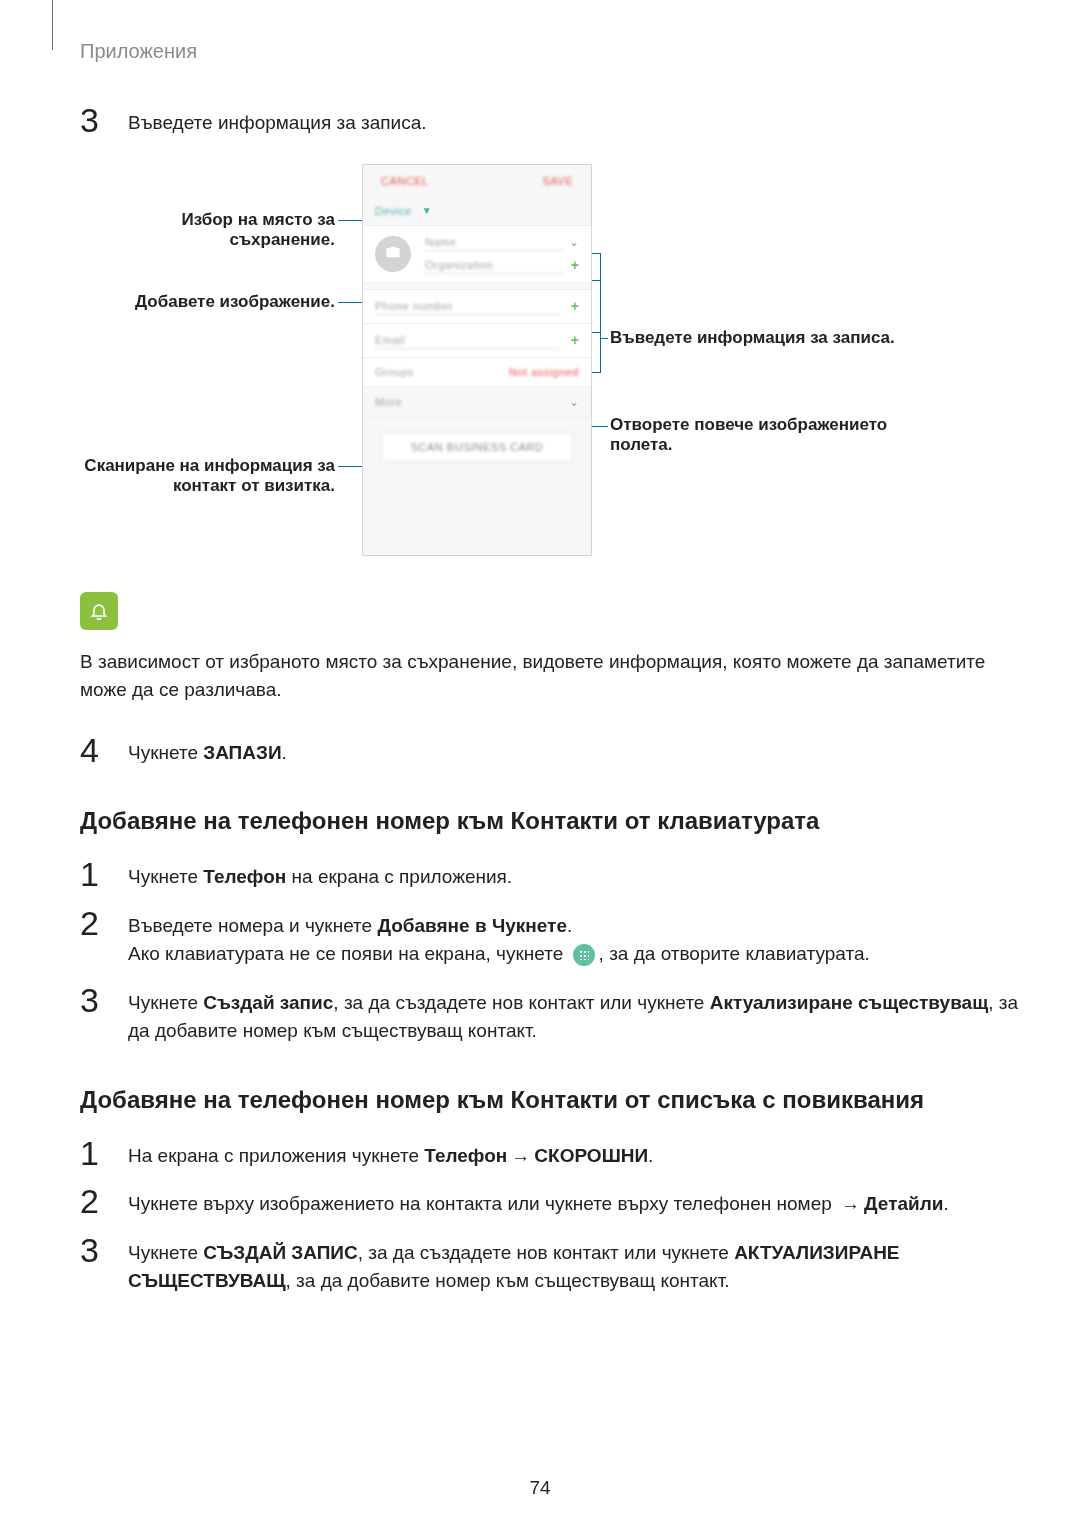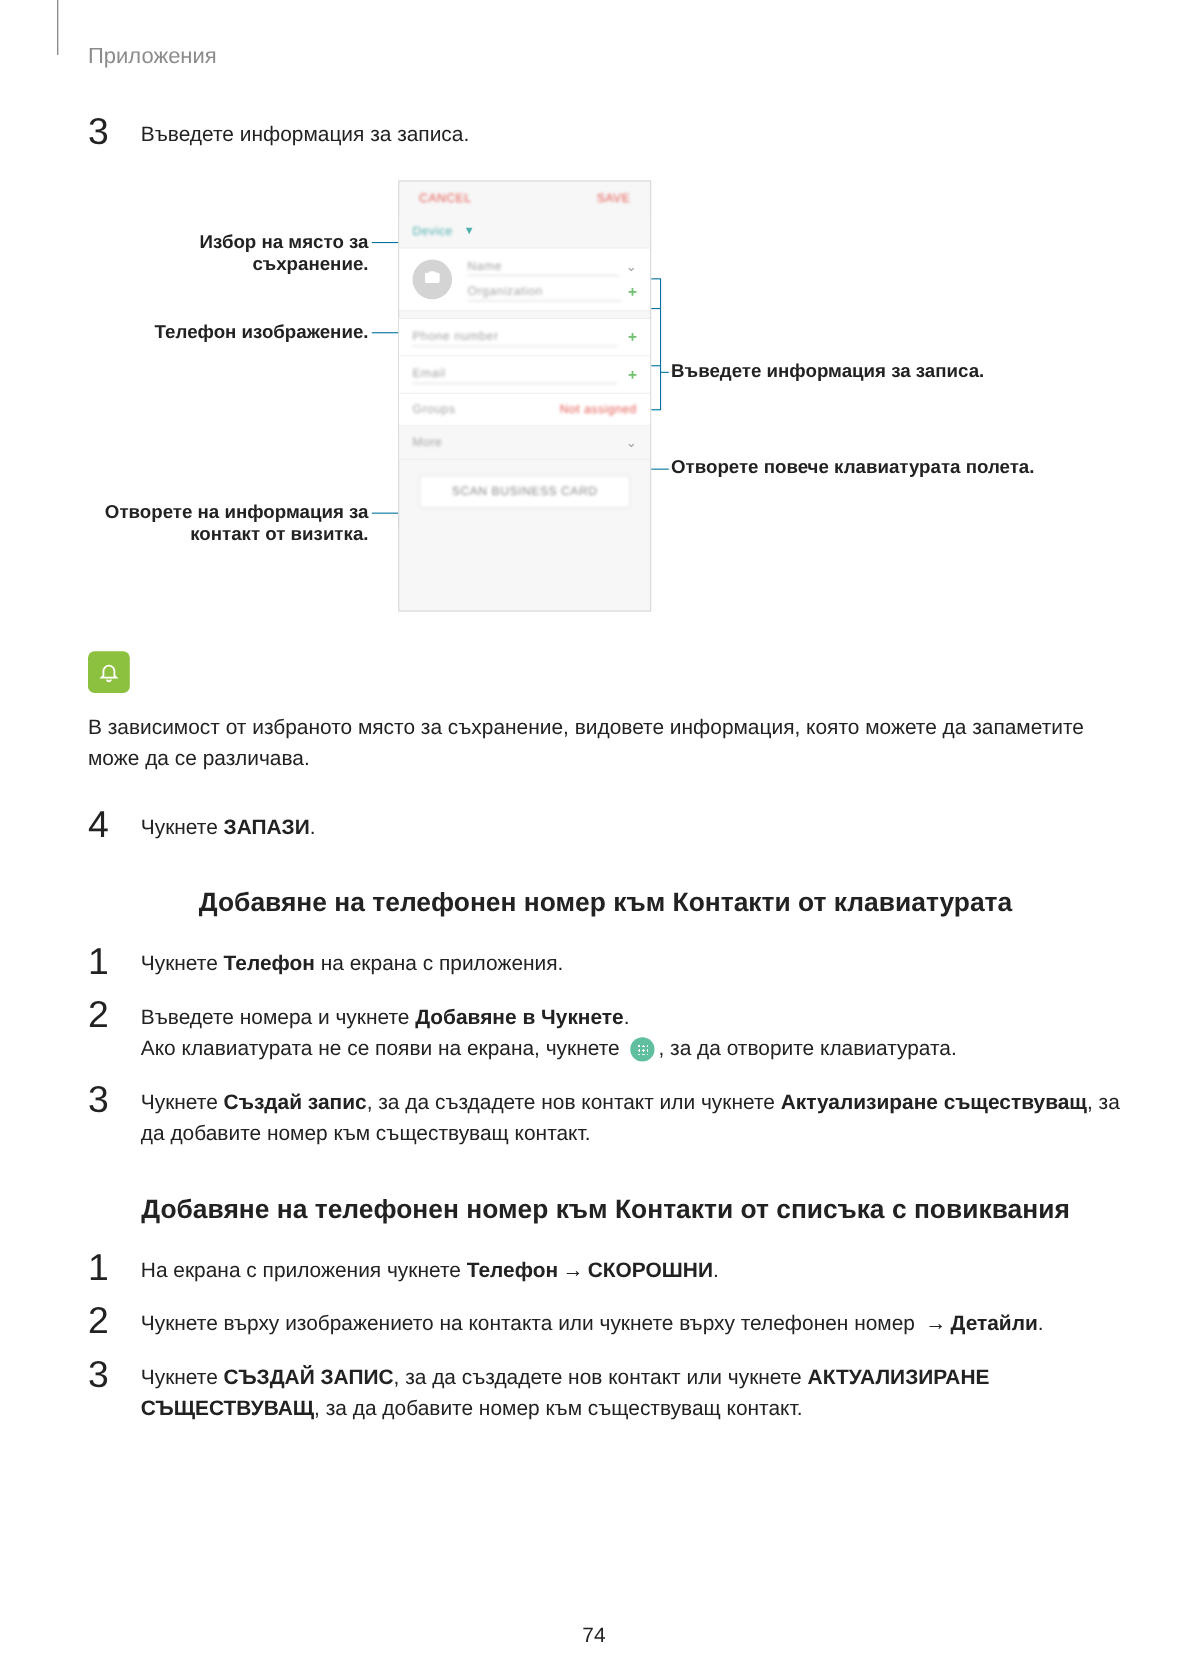--- a/index.html
+++ b/index.html
@@ -49,21 +49,20 @@
     font-size: 19px;
     line-height: 1.5;
     padding-top: 6px;
   }
   .num-body b { font-weight: 700; margin-top: 39px; }
   .section-h {
     font-size: 24px;
     font-weight: 700;
     margin-top: 40px;
     margin-bottom: 22px;
-    text-align: center;
   }
   
   .diagram-wrap {
     position: relative;
     height: 400px;
     margin: 24px 0 30px 0;
   }
   .phone {
     position: absolute;
     left: 282px;
@@ -221,25 +220,25 @@
   <div class="section-label">Приложения</div>
 
   <div class="num-row">
     <div class="num">3</div>
     <div class="num-body">Въведете информация за записа.</div>
   </div>
 
   <div class="diagram-wrap">
 
     <div class="callout left" style="left:0; top:48px; width:255px;">Избор на място за съхранение.</div>
-    <div class="callout left" style="left:0; top:130px; width:255px;">Телефон изображение.</div>
-    <div class="callout left" style="left:0; top:294px; width:255px;">Отворете на информация за контакт от визитка.</div>
+    <div class="callout left" style="left:0; top:130px; width:255px;">Добавете изображение.</div>
+    <div class="callout left" style="left:0; top:294px; width:255px;">Сканиране на информация за контакт от визитка.</div>
 
     <div class="callout" style="left:530px; top:166px; width:340px;">Въведете информация за записа.</div>
-    <div class="callout" style="left:530px; top:253px; width:340px;">Отворете повече клавиатурата полета.</div>
+    <div class="callout" style="left:530px; top:253px; width:340px;">Отворете повече изображението полета.</div>
 
     <div class="line" style="left:258px; top:58px; width:32px; height:1px;"></div>
     <div class="line" style="left:258px; top:140px; width:46px; height:1px;"></div>
     <div class="line" style="left:258px; top:304px; width:24px; height:1px;"></div>
     <div class="line" style="left:282px; top:304px; width:1px; height:12px;"></div>
 
     <div class="line" style="left:510px; top:91px; width:10px; height:1px;"></div>
     <div class="line" style="left:520px; top:91px; width:1px; height:120px;"></div>
     <div class="line" style="left:510px; top:118px; width:10px; height:1px;"></div>
     <div class="line" style="left:510px; top:170px; width:10px; height:1px;"></div>

